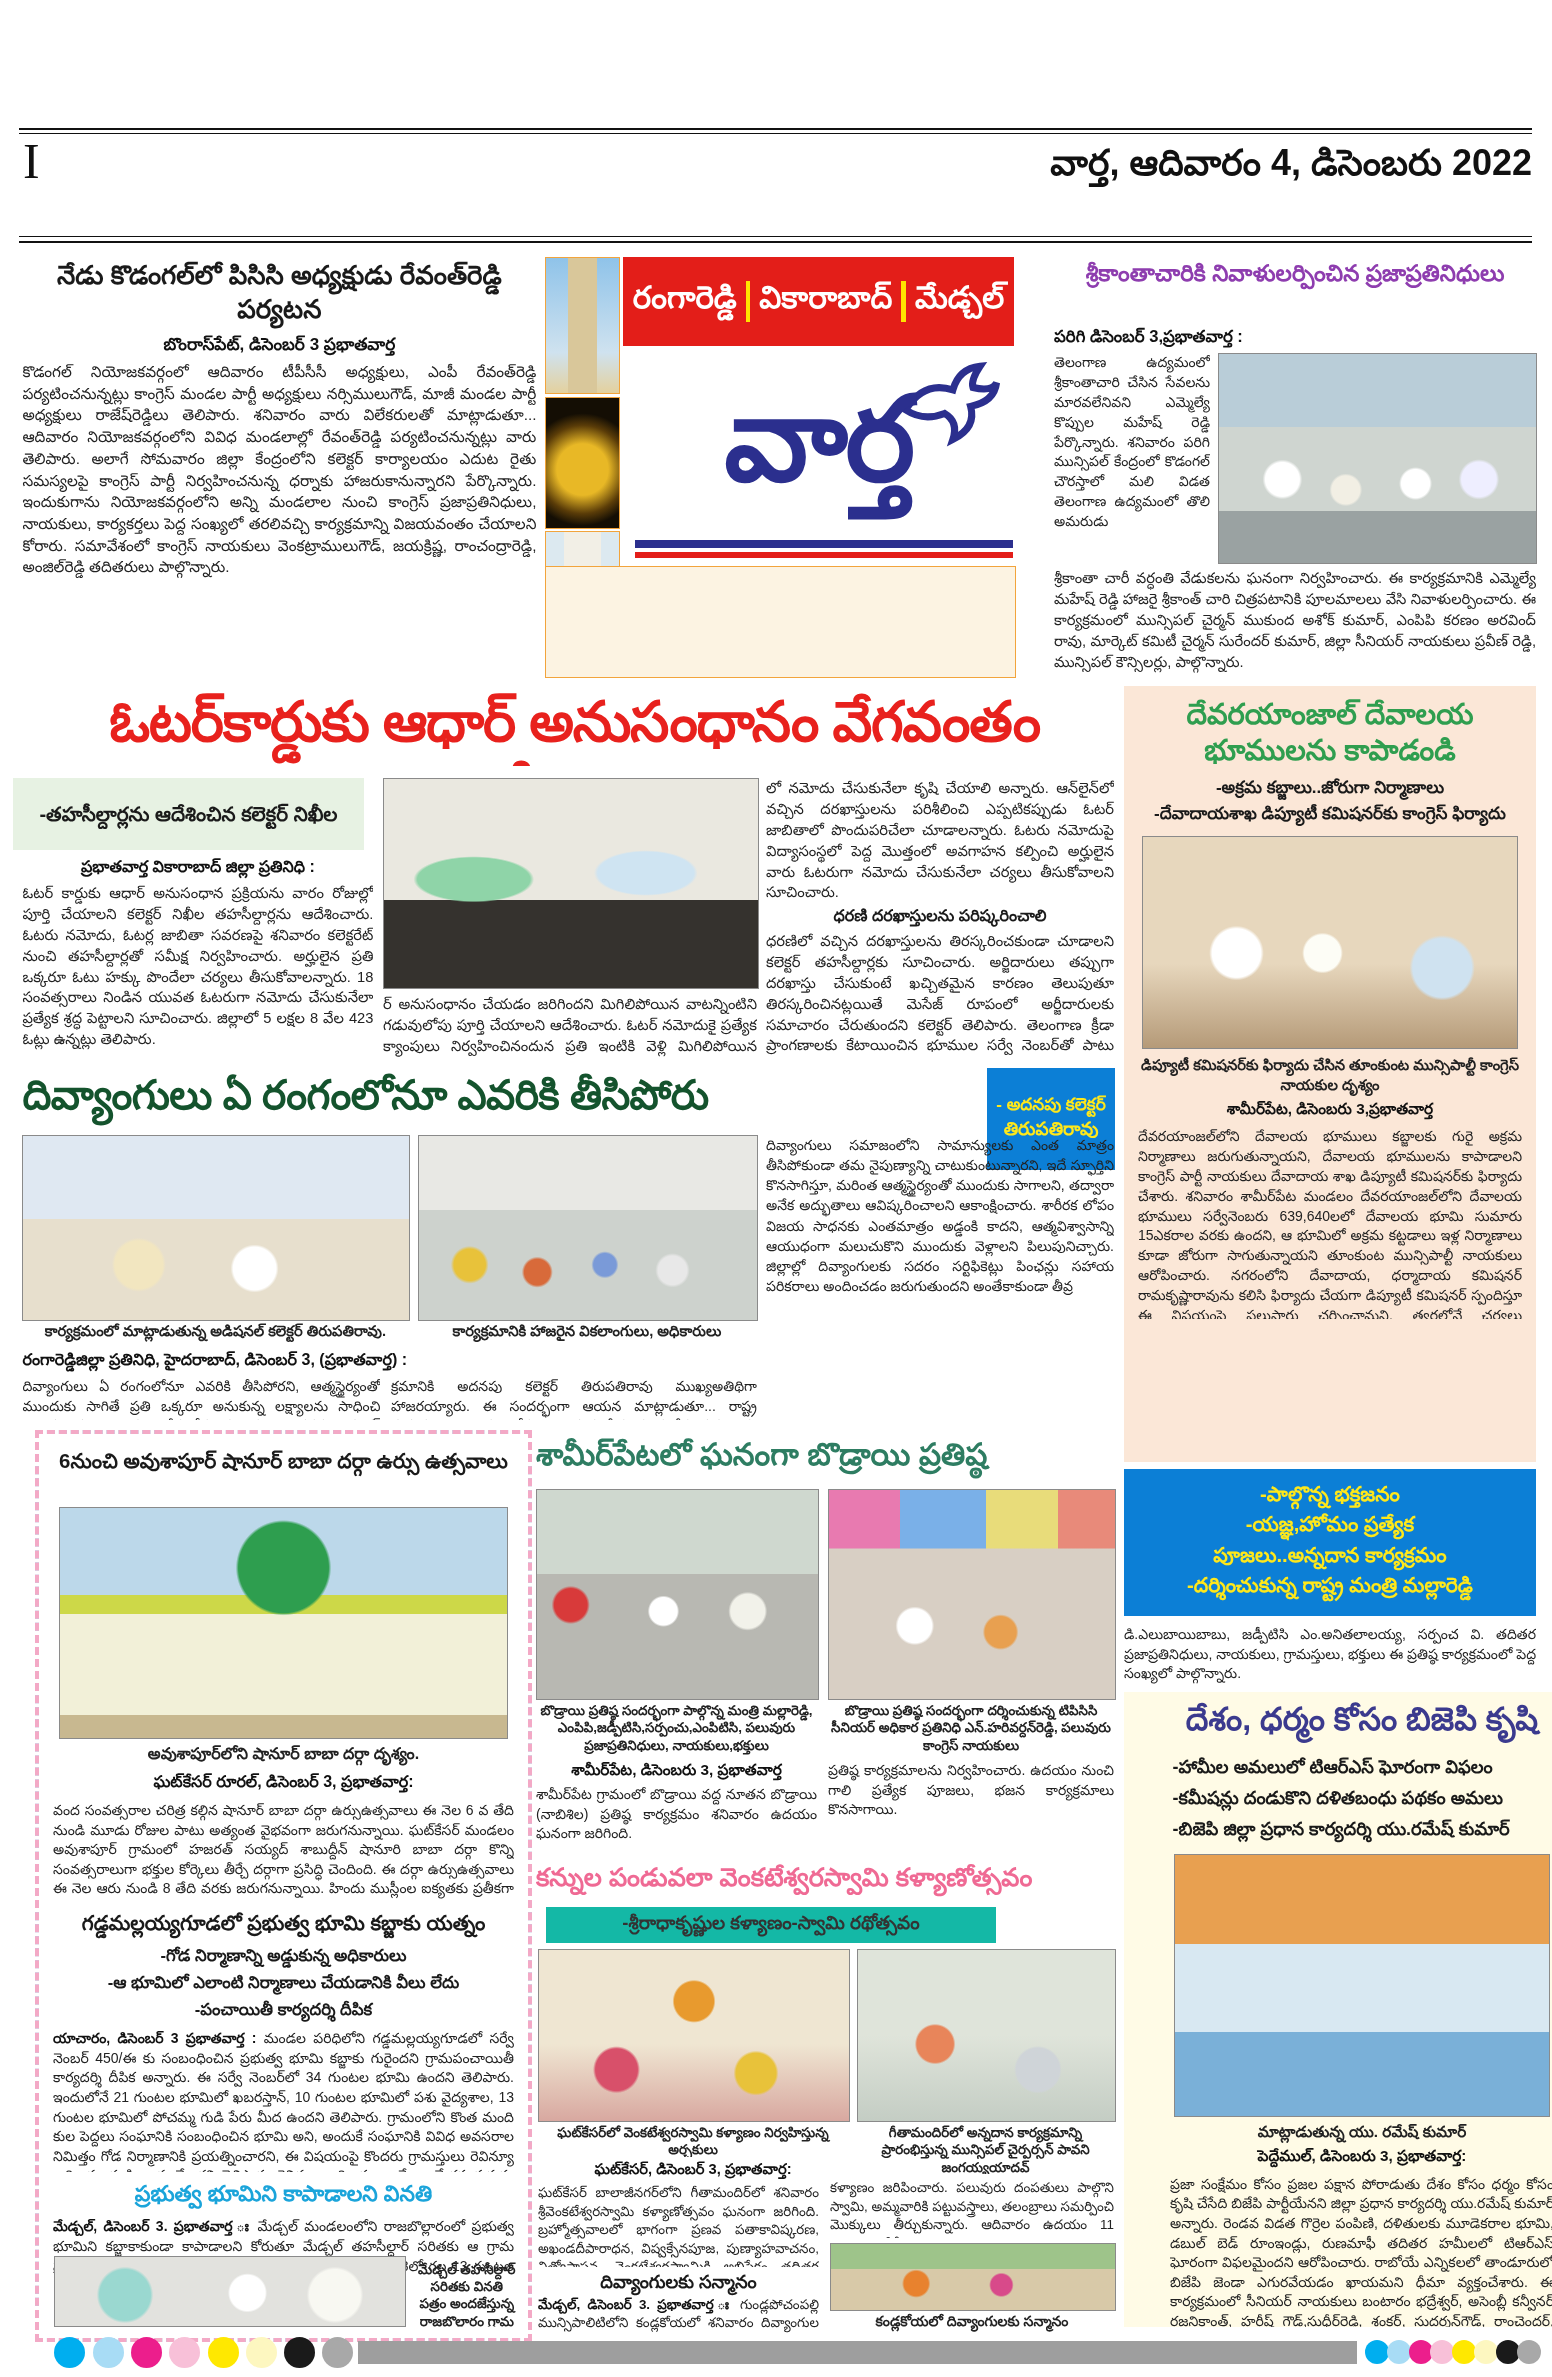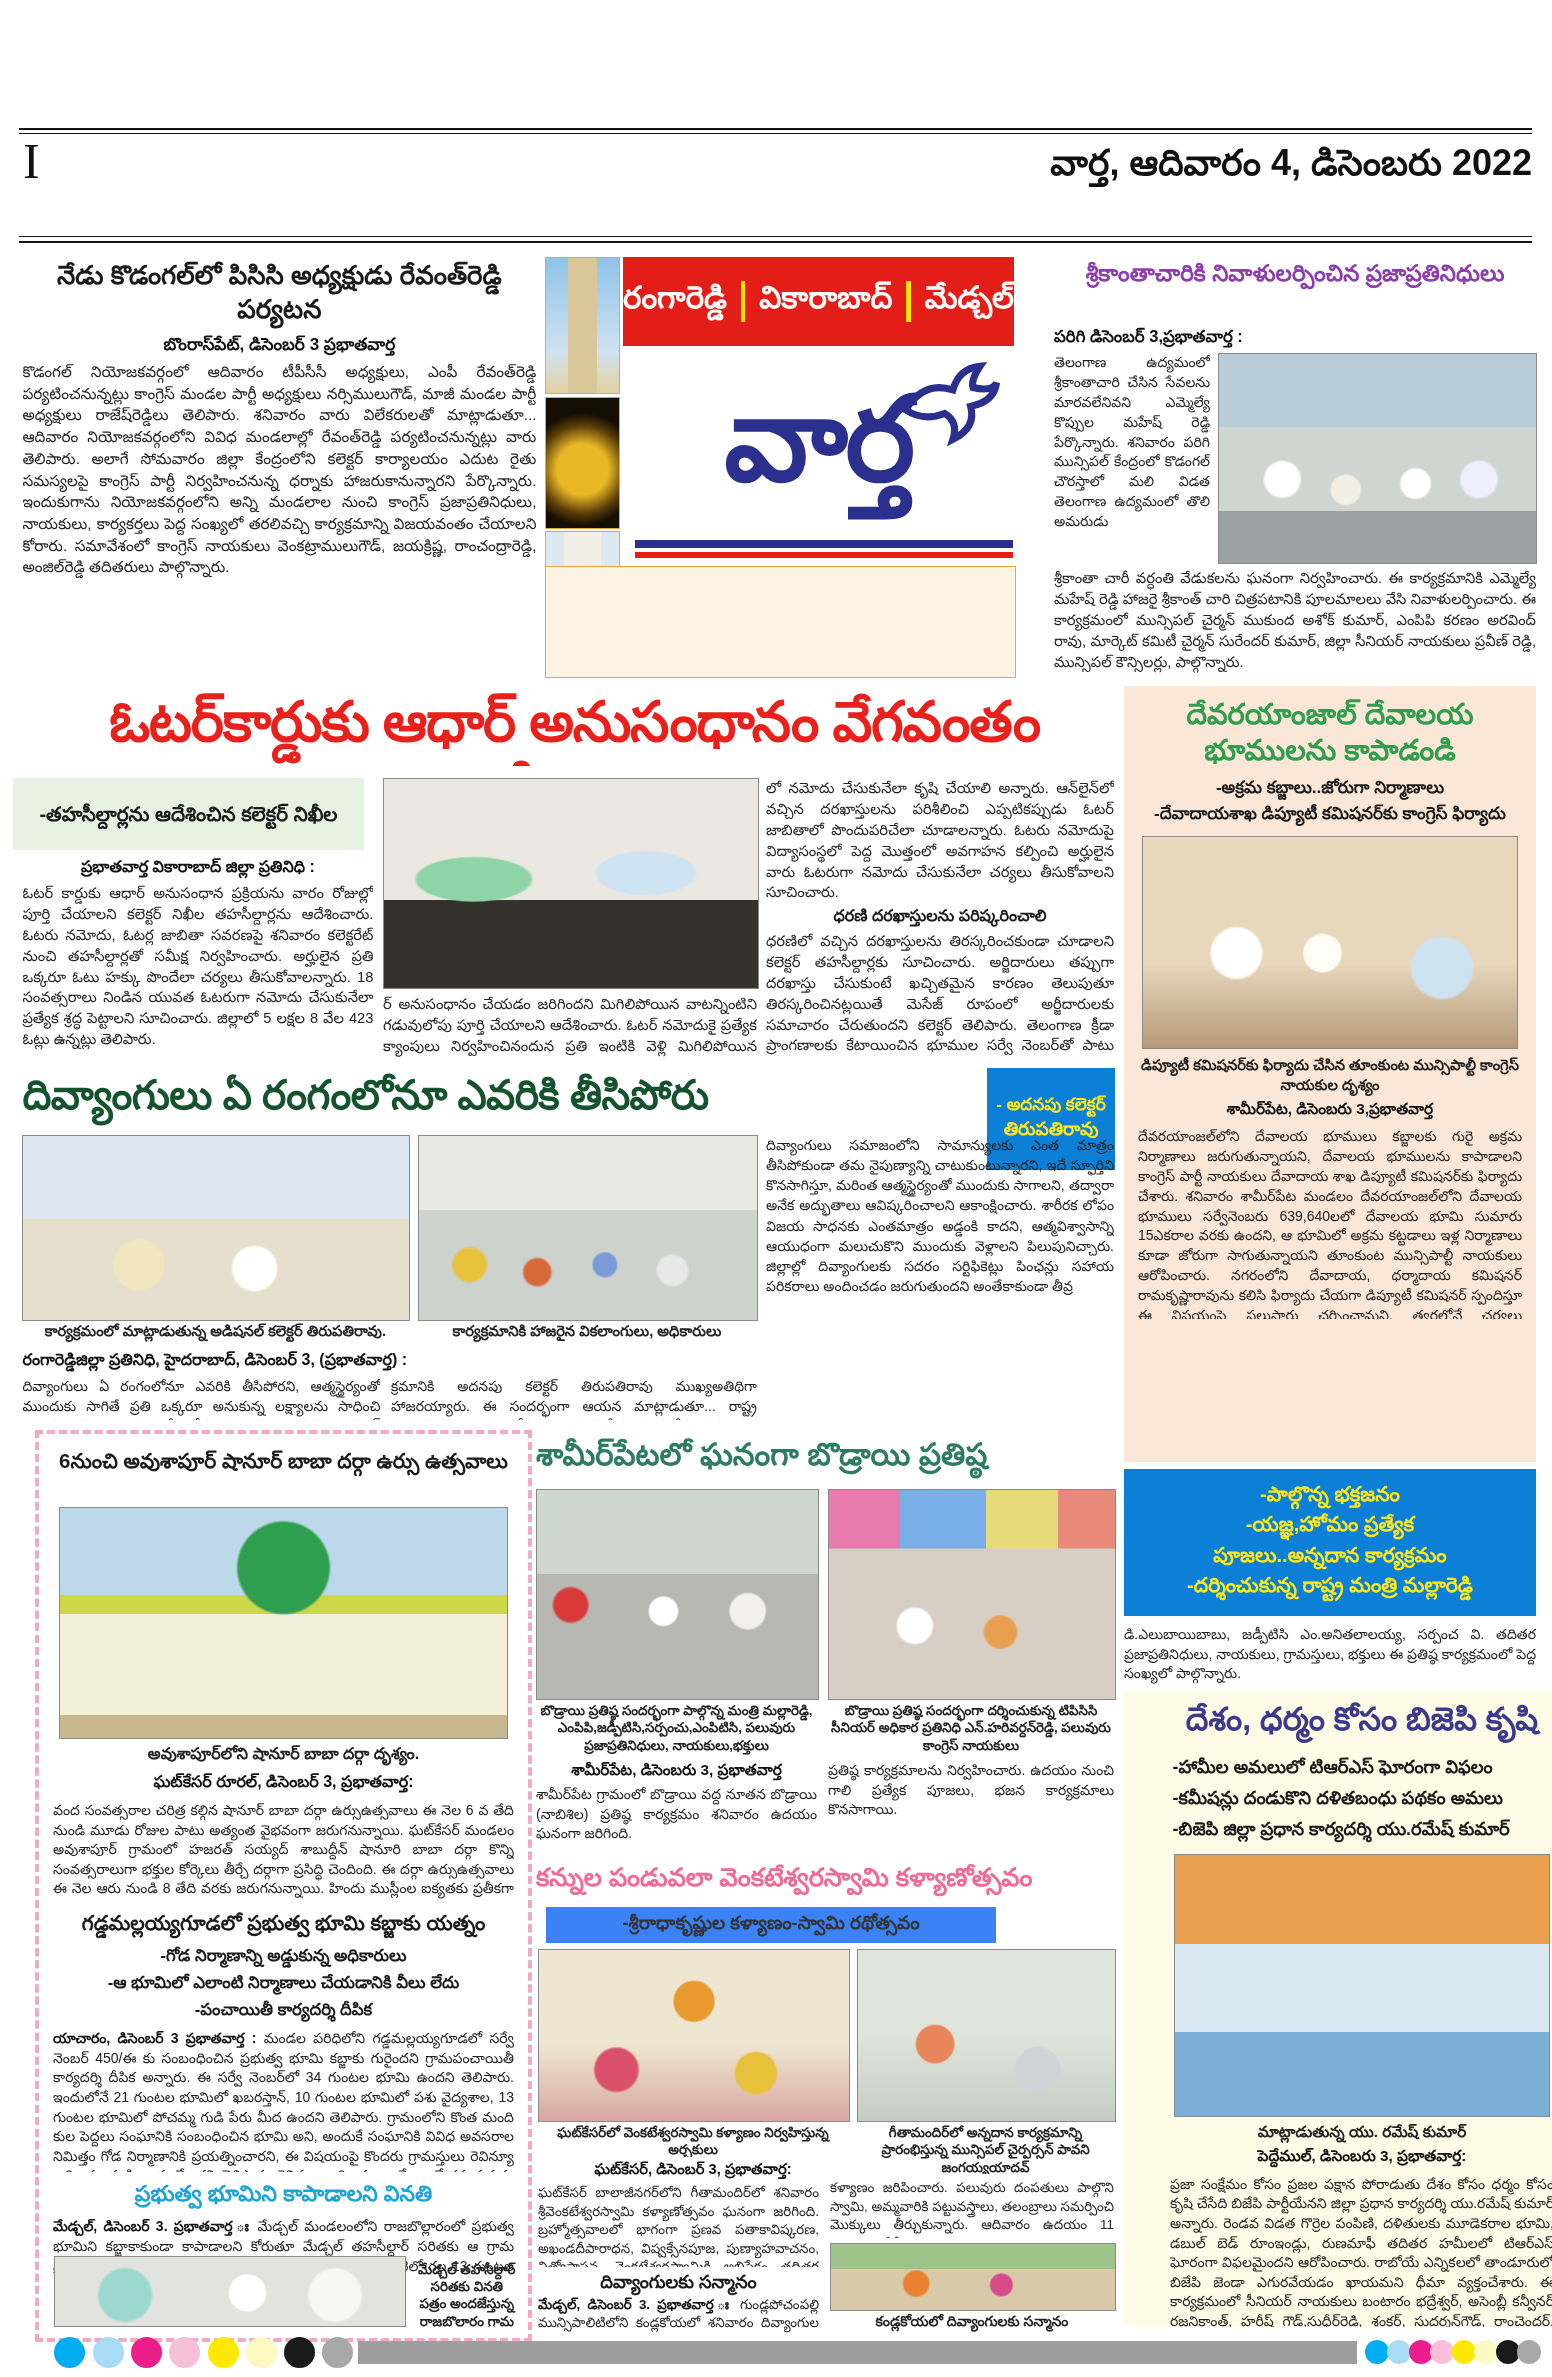--- a/index.html
+++ b/index.html
@@ -29,21 +29,21 @@
   .ph-mosque{background:radial-gradient(circle at 50% 26%,#2e9e4f 0 16%,rgba(0,0,0,0) 17%),linear-gradient(180deg,rgba(0,0,0,0) 38%,#cdd848 38% 46%,#f2f0d8 46% 90%,#c8b890 90%),linear-gradient(180deg,#bcd8ea 0 46%,#cfe2c0 46%);}
   .ph-kalyanam{background:radial-gradient(circle at 50% 30%,#e89a2e 0 10%,rgba(0,0,0,0) 11%),radial-gradient(circle at 25% 70%,#d8506a 0 8%,rgba(0,0,0,0) 9%),radial-gradient(circle at 70% 72%,#e8c23a 0 8%,rgba(0,0,0,0) 9%),linear-gradient(180deg,#efe6d2 0 55%,#d8a8a0 100%);}
   .ph-annadanam{background:radial-gradient(circle at 70% 70%,#cfd4d8 0 10%,rgba(0,0,0,0) 11%),radial-gradient(circle at 30% 55%,#e8855a 0 9%,rgba(0,0,0,0) 10%),linear-gradient(180deg,#dfe4da 0 50%,#c4cdc4 100%);}
   .ph-bjpmeet{background:linear-gradient(180deg,#e8a050 0 34%,#d8e8f2 34% 68%,#7ab0d8 68% 100%);}
   .ph-vinati{background:radial-gradient(circle at 20% 55%,#9ad8d0 0 9%,rgba(0,0,0,0) 10%),radial-gradient(circle at 55% 52%,#ffffff 0 9%,rgba(0,0,0,0) 10%),radial-gradient(circle at 80% 55%,#f8f8f2 0 9%,rgba(0,0,0,0) 10%),linear-gradient(180deg,#e2e2de 0 100%);}
   .ph-sanmanam{background:radial-gradient(circle at 30% 60%,#e8822e 0 6%,rgba(0,0,0,0) 7%),radial-gradient(circle at 60% 62%,#d84a8a 0 6%,rgba(0,0,0,0) 7%),linear-gradient(180deg,#9ec48a 0 38%,#d8c9a8 38% 100%);}
   .peach{background:#fbe7d7;}
   .bluebox{background:#0c7fd6;color:#ffe81a;}
   .greenbox{background:#e7f2e3;}
   .creambox{background:#fffbe6;}
-  .pinkbox{background:#3b82f6;}
+  .pinkbox{background:#14b8a6;}
   .mosque-box{border:4.5px dashed #8fd4ee;outline:4.5px dashed #f3a9c6;outline-offset:-4.5px;background:#fff;}
   .circle{border-radius:50%;position:absolute;}
 </style>
 </head>
 <body>
 
 <div class="page">
 
   <div class="abs rule" style="left:19px;top:128px;width:1513px;height:1.9px;"></div>
   <div class="abs rule" style="left:19px;top:133px;width:1513px;height:0.6px;"></div>
@@ -53,21 +53,21 @@
   <div class="abs rule" style="left:19px;top:241px;width:1513px;height:1.9px;"></div>
 
   <div class="abs hd ctr ovh" style="left:22.4px;top:259px;width:514px;height:72px;font-size:26px;line-height:1.3;">నేడు కొడంగల్‌లో పిసిసి అధ్యక్షుడు రేవంత్‌రెడ్డి పర్యటన</div>
   <div class="abs dl ctr" style="left:22.4px;top:335px;width:514px;font-size:17px;">బొంరాస్‌పేట్, డిసెంబర్ 3 ప్రభాతవార్త</div>
   <div class="abs just body-txt ovh" style="left:22.4px;top:361px;width:514px;height:305px;font-size:15.3px;line-height:1.42;">కొడంగల్ నియోజకవర్గంలో ఆదివారం టీపీసీసీ అధ్యక్షులు, ఎంపీ రేవంత్‌రెడ్డి పర్యటించనున్నట్లు కాంగ్రెస్ మండల పార్టీ అధ్యక్షులు నర్సిములుగౌడ్, మాజీ మండల పార్టీ అధ్యక్షులు రాజేష్‌రెడ్డిలు తెలిపారు. శనివారం వారు విలేకరులతో మాట్లాడుతూ... ఆదివారం నియోజకవర్గంలోని వివిధ మండలాల్లో రేవంత్‌రెడ్డి పర్యటించనున్నట్లు వారు తెలిపారు. అలాగే సోమవారం జిల్లా కేంద్రంలోని కలెక్టర్ కార్యాలయం ఎదుట రైతు సమస్యలపై కాంగ్రెస్ పార్టీ నిర్వహించనున్న ధర్నాకు హాజరుకానున్నారని పేర్కొన్నారు. ఇందుకుగాను నియోజకవర్గంలోని అన్ని మండలాల నుంచి కాంగ్రెస్ ప్రజాప్రతినిధులు, నాయకులు, కార్యకర్తలు పెద్ద సంఖ్యలో తరలివచ్చి కార్యక్రమాన్ని విజయవంతం చేయాలని కోరారు. సమావేశంలో కాంగ్రెస్ నాయకులు వెంకట్రాములుగౌడ్, జయక్రిష్ణ, రాంచంద్రారెడ్డి, అంజిల్‌రెడ్డి తదితరులు పాల్గొన్నారు.</div>
 
   <div class="abs ph ph-temple1" style="left:545px;top:257px;width:73px;height:135px;border:1.9px solid #f2a43c;"></div>
   <div class="abs ph ph-crown" style="left:545px;top:397px;width:73px;height:130px;border:1.9px solid #f2a43c;"></div>
   <div class="abs ph ph-temple3" style="left:545px;top:531px;width:73px;height:144px;border:1.9px solid #f2a43c;"></div>
 
-  <div class="abs" style="left:623px;top:257px;width:391px;height:89px;background:#e31e19;display:flex;align-items:center;justify-content:space-between;gap:9px;">
+  <div class="abs" style="left:623px;top:257px;width:391px;height:89px;background:#e31e19;display:flex;align-items:center;justify-content:center;gap:9px;">
     <span class="hd" style="color:#fff;font-size:31px;">రంగారెడ్డి</span>
     <span style="width:4.5px;height:41px;background:#ffe400;display:inline-block;"></span>
     <span class="hd" style="color:#fff;font-size:31px;">వికారాబాద్</span>
     <span style="width:4.5px;height:41px;background:#ffe400;display:inline-block;"></span>
     <span class="hd" style="color:#fff;font-size:31px;">మేడ్చల్</span>
   </div>
 
   <div class="abs" style="left:888px;top:353px;width:118px;height:102px;">
     <svg viewBox="0 0 100 80" width="118" height="102">
       <path d="M15 45 Q30 20 55 28 Q60 10 78 8 Q70 20 72 26 Q88 30 92 22 Q90 38 70 42 Q75 60 55 70 Q60 55 48 48 Q30 55 15 45 Z" fill="#ffffff" stroke="#2b2f8e" stroke-width="6"></path>

